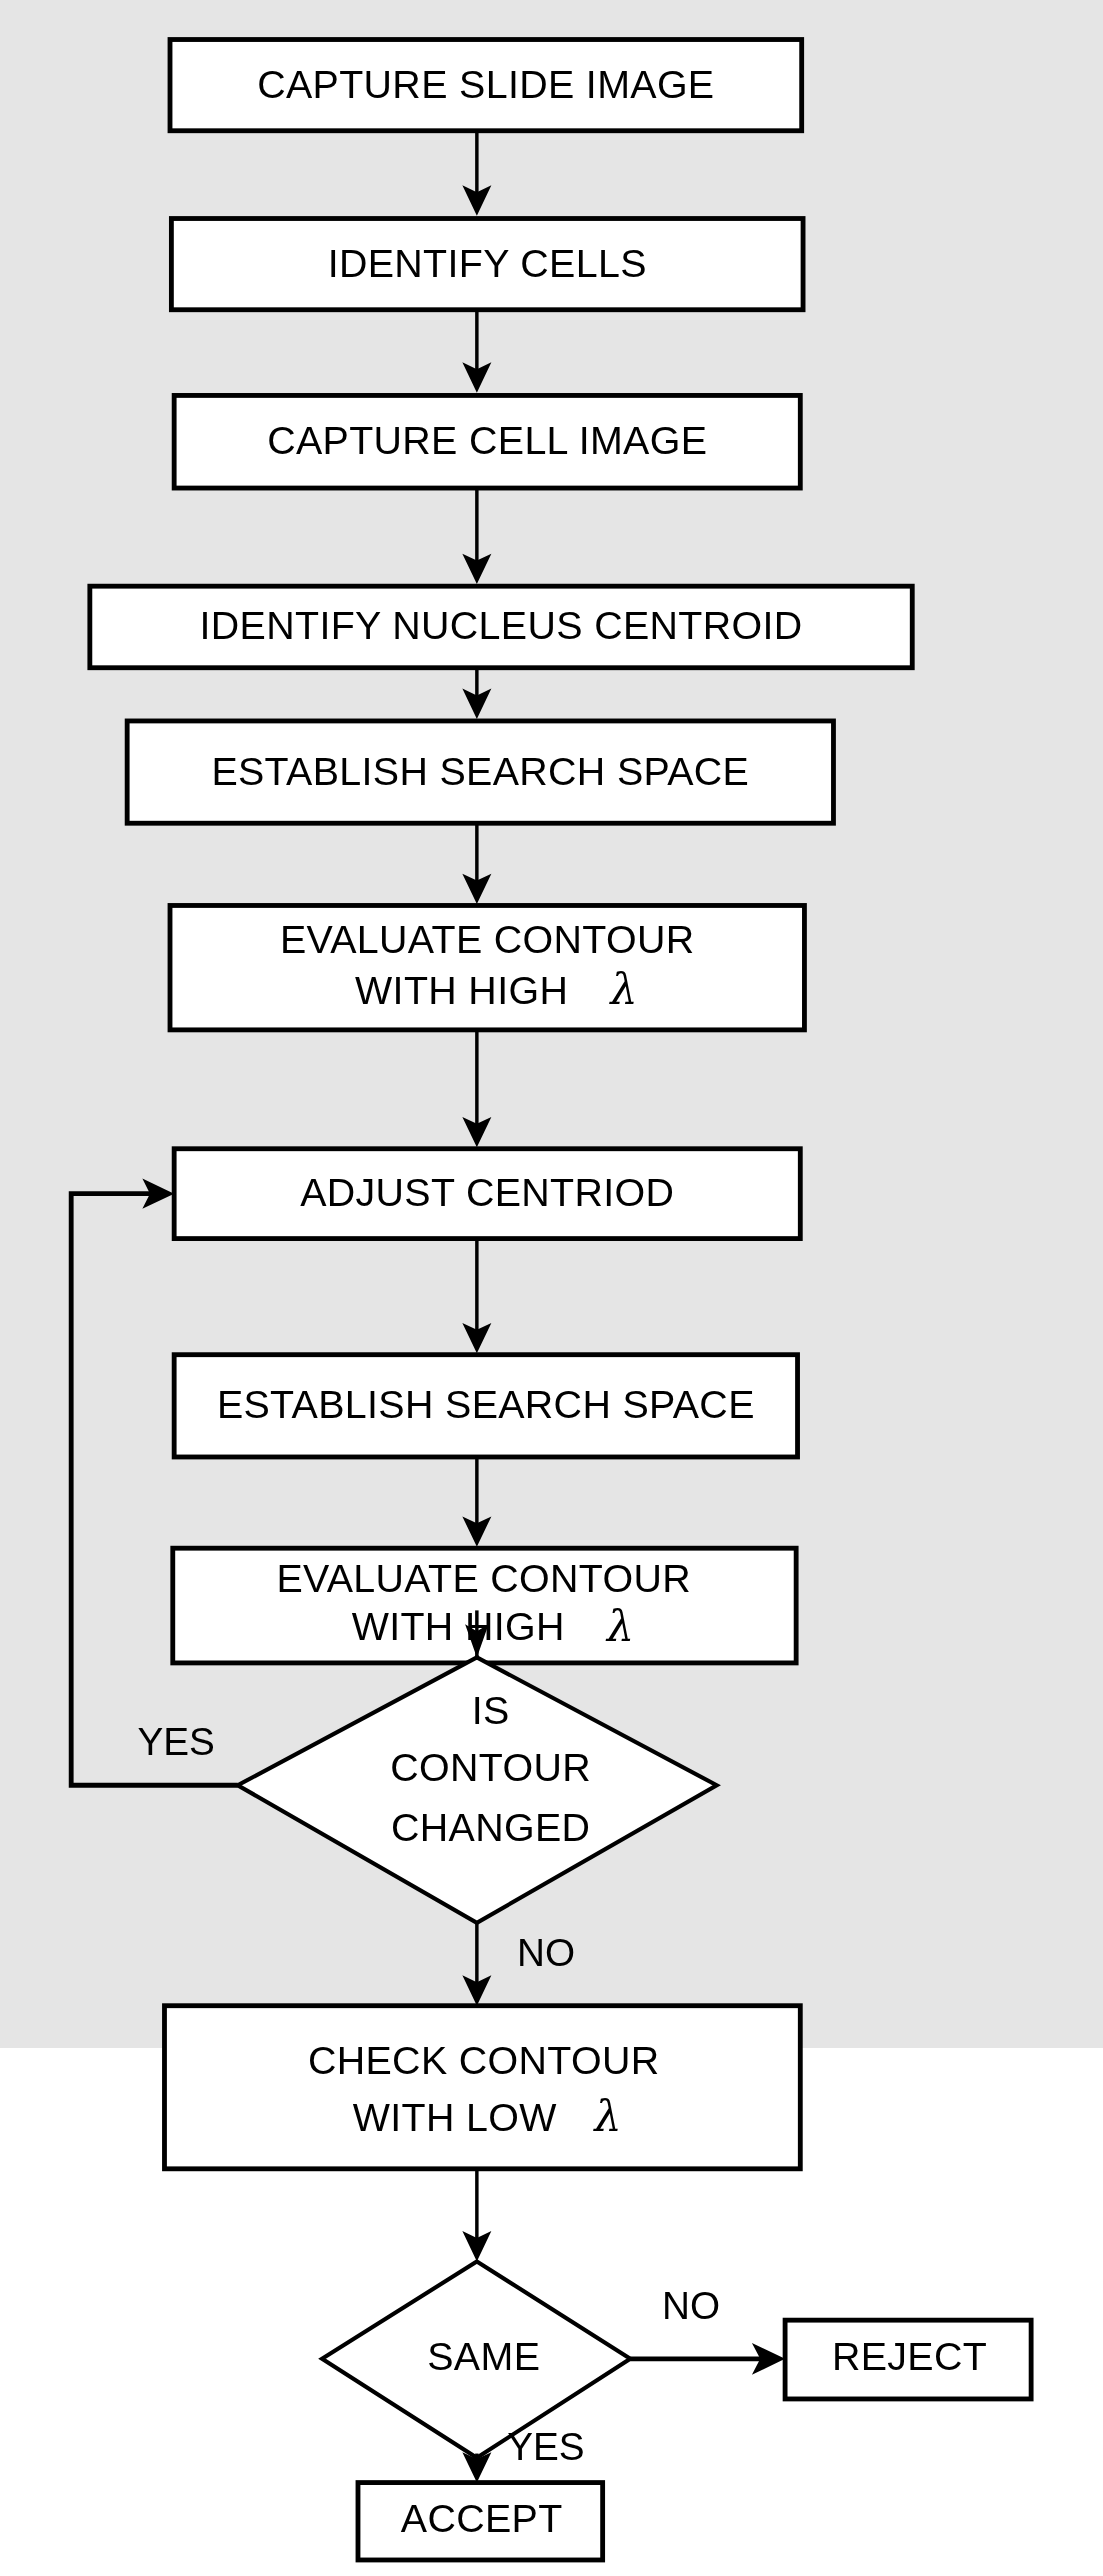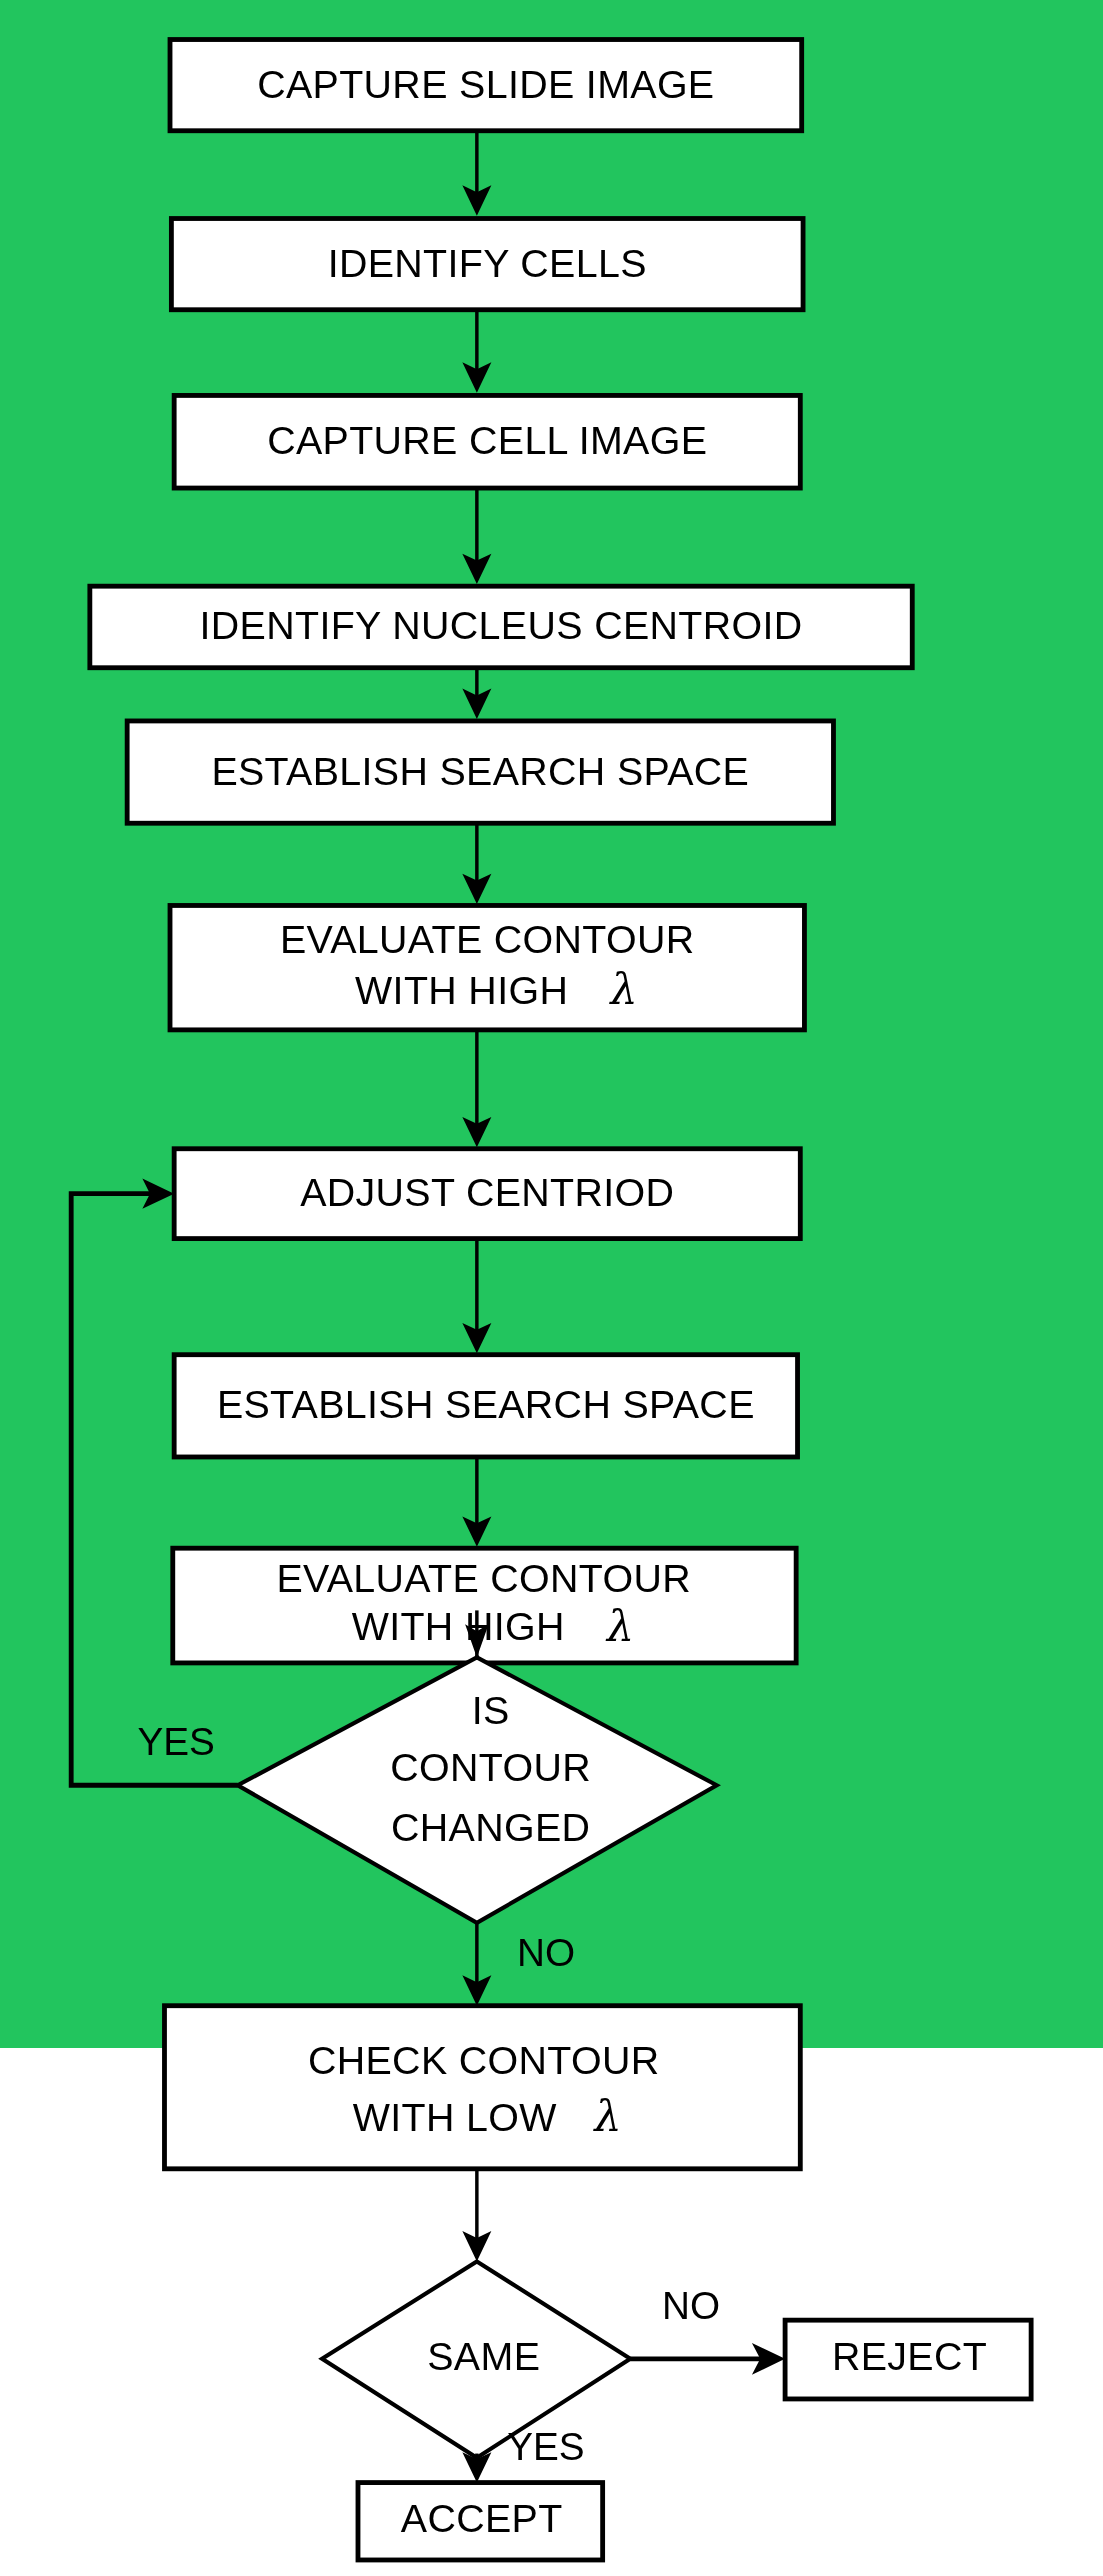--- a/index.html
+++ b/index.html
@@ -10,21 +10,21 @@
   body {
     width: 1103px;
     height: 2576px;
     font-family: "Liberation Sans", sans-serif;
     overflow: hidden;
   }
   #flowchart-root {
     position: relative;
     width: 1103px;
     height: 2048px;
-    background: #22c55e;
+    background: #e5e5e5;
   }
   svg.chart-svg {
     position: absolute;
     left: 0;
     top: 0;
     width: 1103px;
     height: 2576px;
   }
   .node-box {
     fill: #ffffff;

